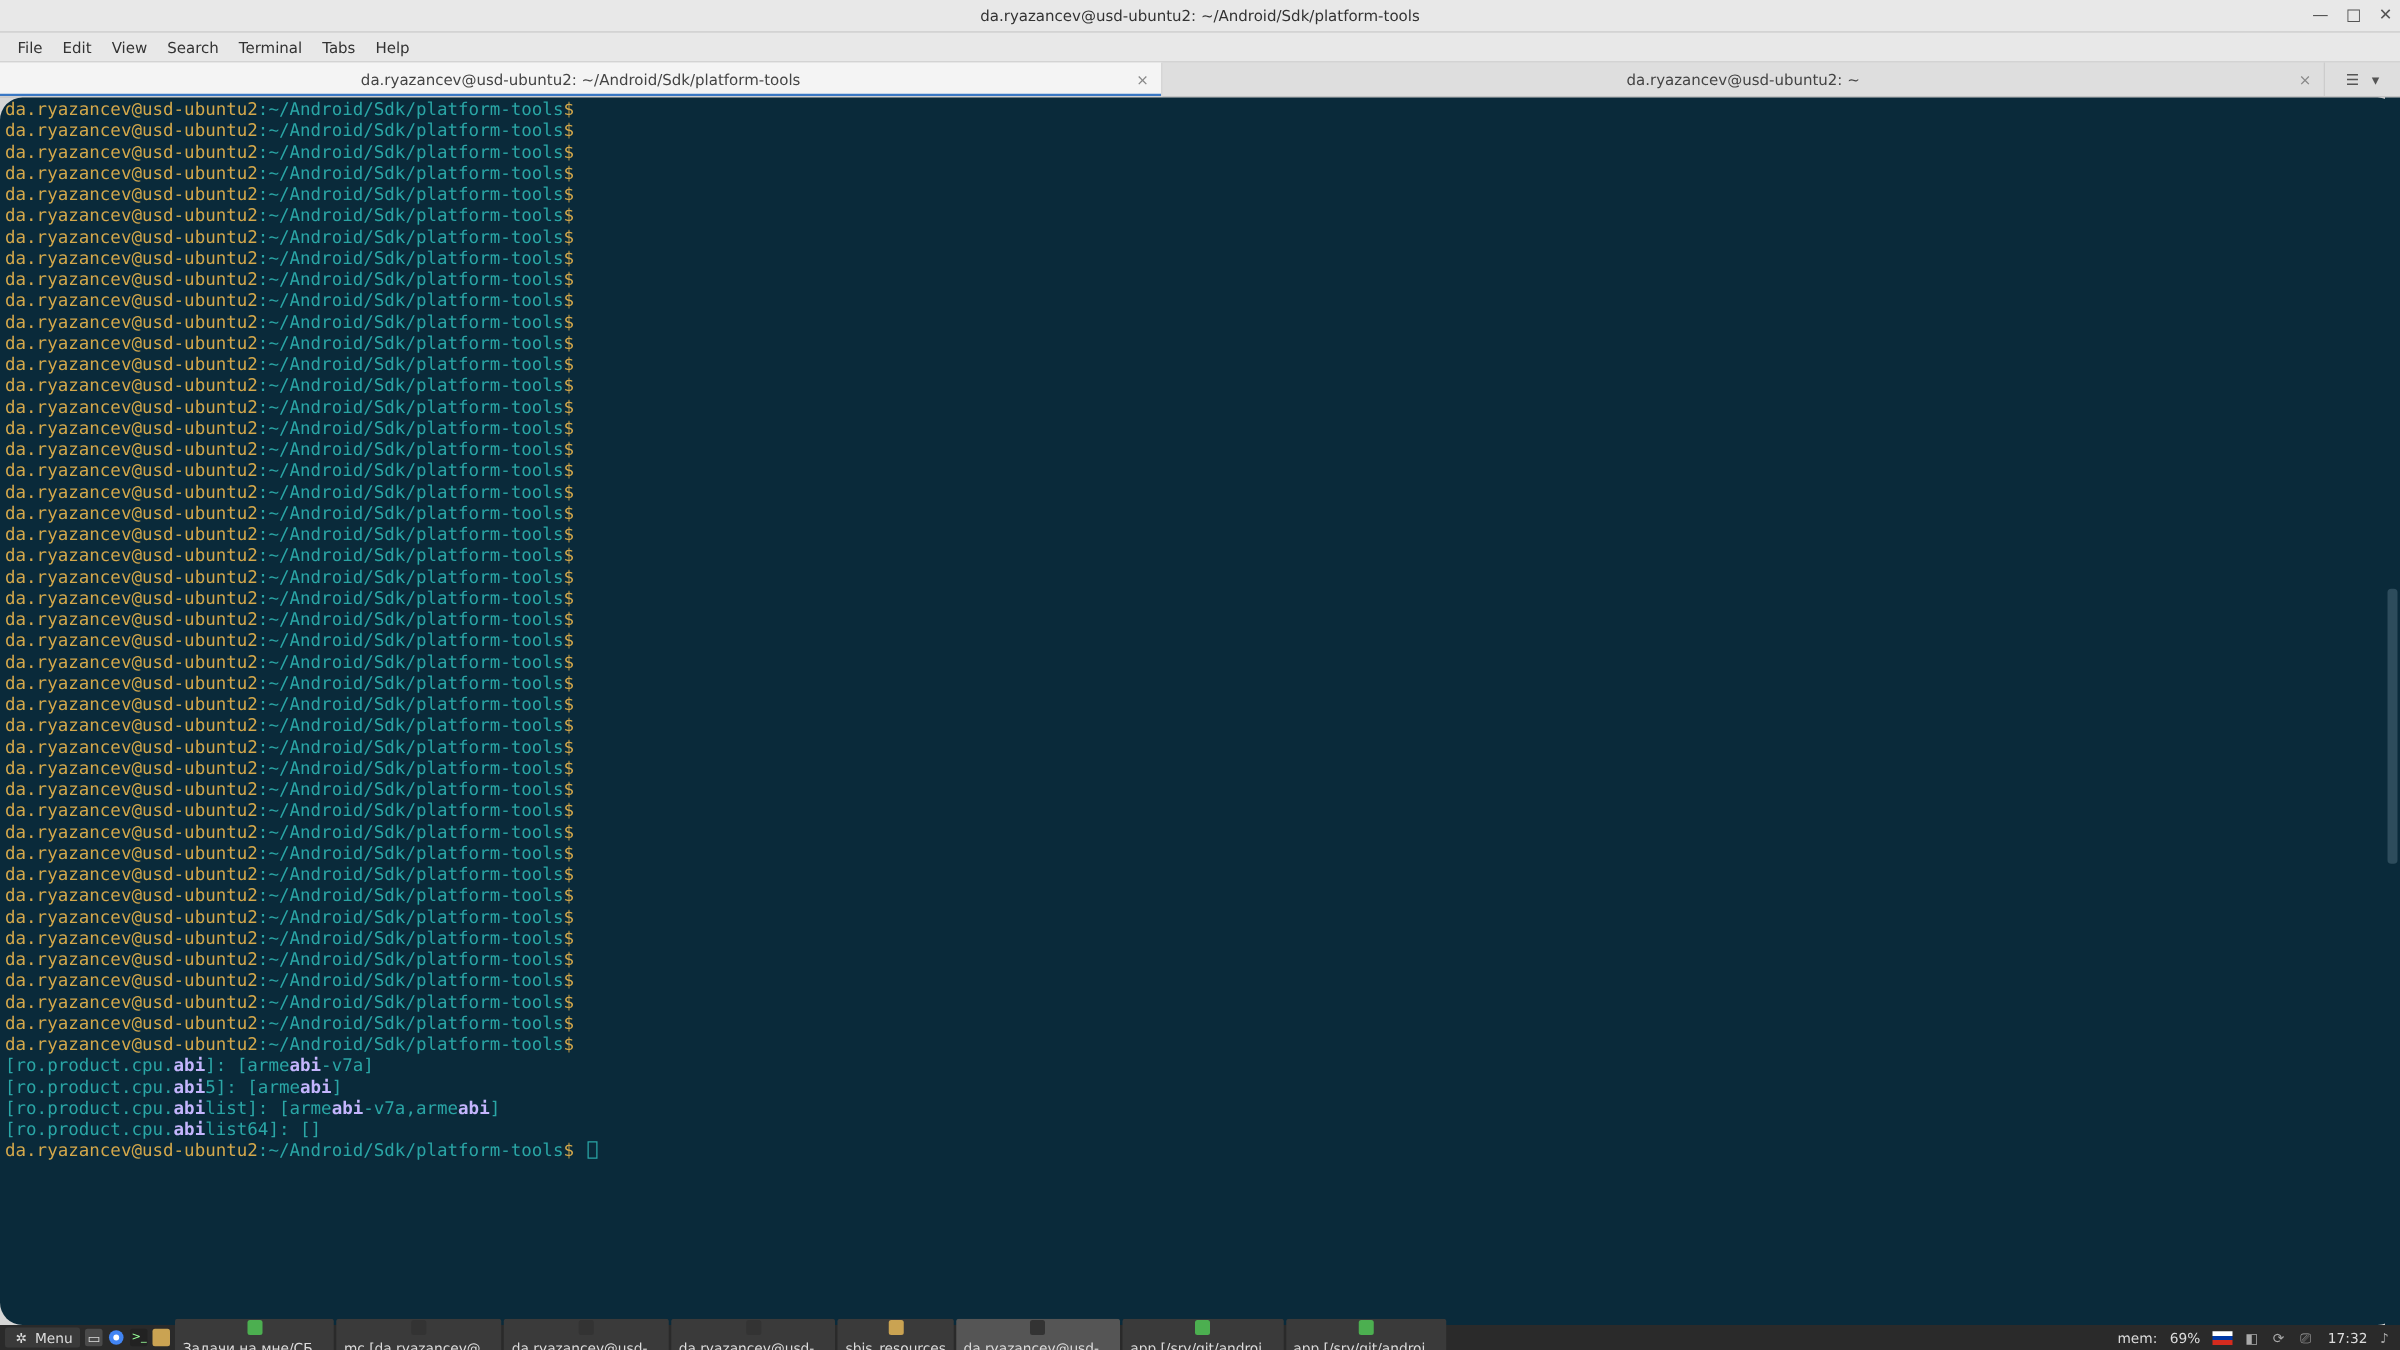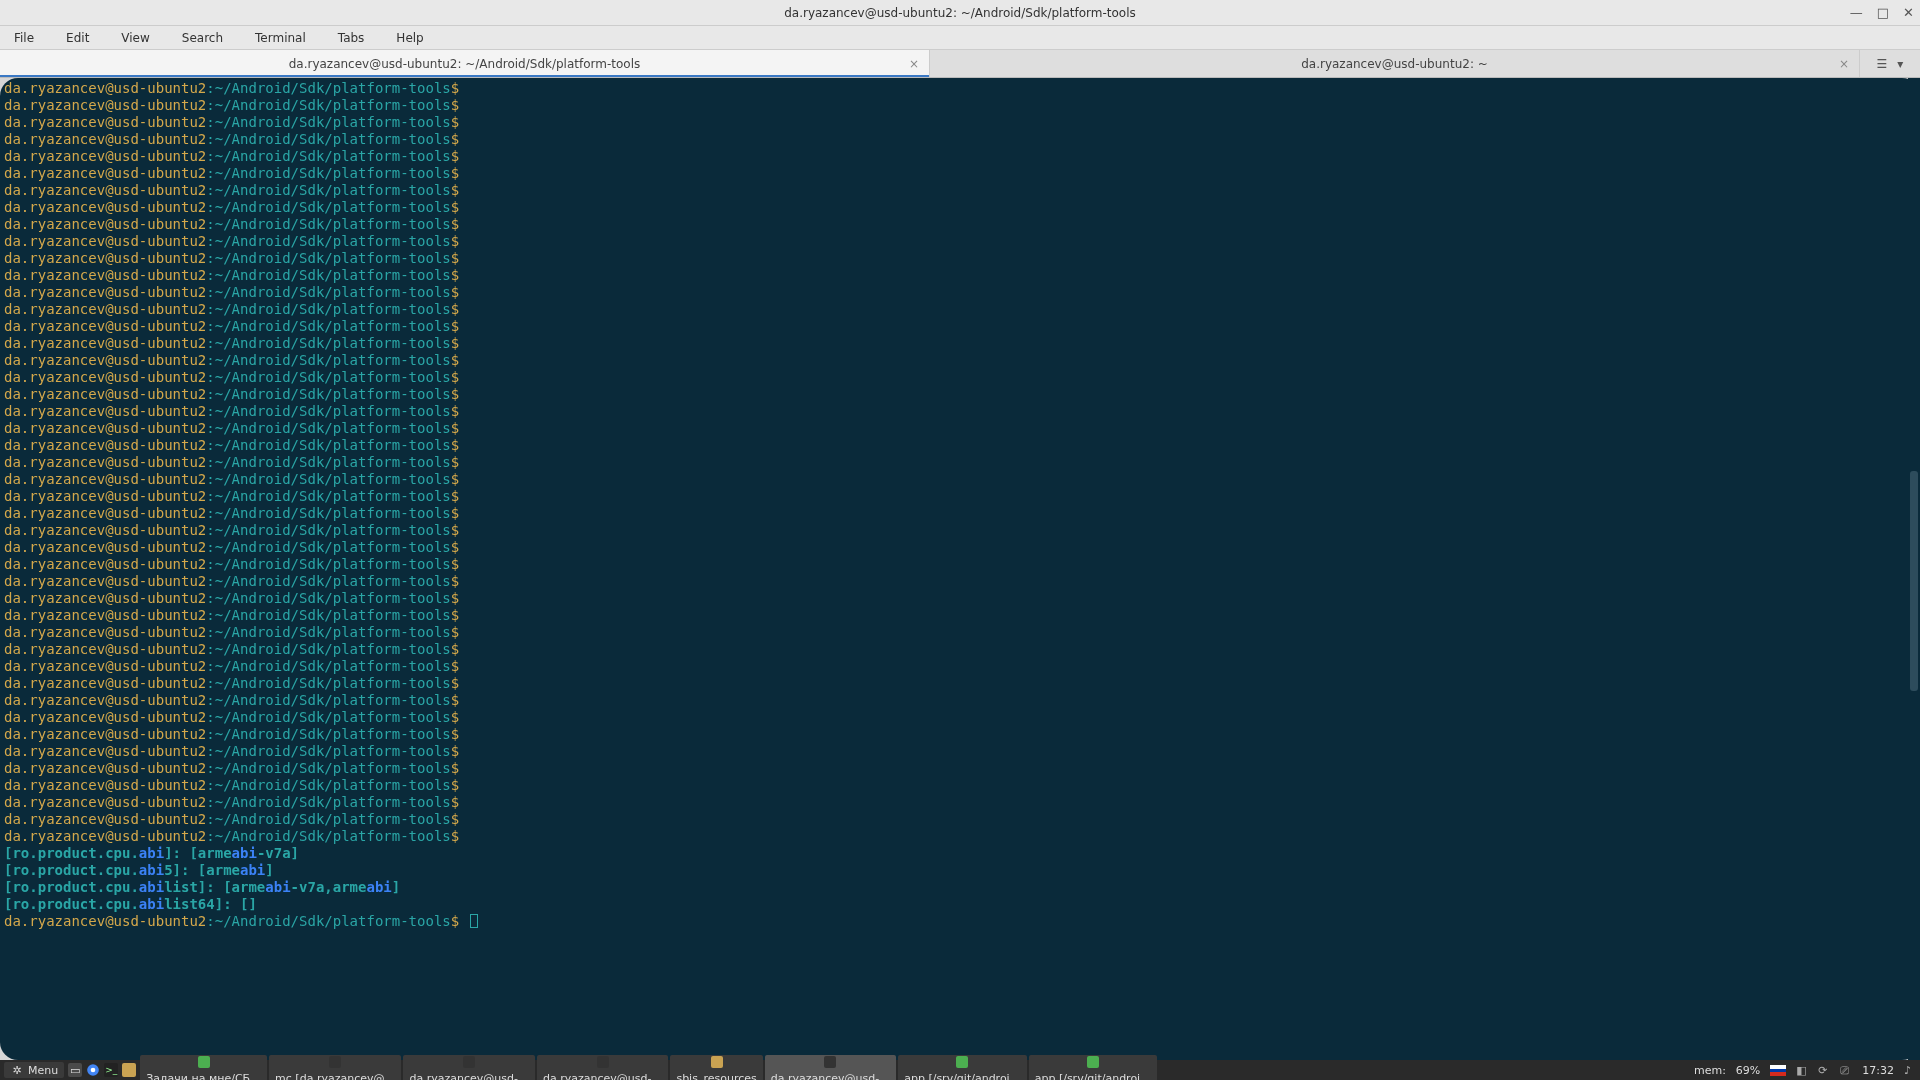--- a/index.html
+++ b/index.html
@@ -16,21 +16,21 @@
   border-bottom: 1px solid #ccc;
 }
 .titlebar .wincontrols {
   position: absolute; right: 6px; top: 0; height: 100%;
   display: flex; align-items: center; gap: 14px;
   font-size: 13px; color: #555;
 }
 .titlebar .wincontrols span { cursor: pointer; }
 .menubar {
   height: 24px; background: #e8e8e8;
-  display: flex; align-items: center; gap: 16px;
+  display: flex; align-items: center; gap: 0;
   padding: 0 6px; font-size: 12px; color: #333;
   border-bottom: 1px solid #ccc;
 }
 .menubar .menuitem { padding: 3px 8px; cursor: pointer; }
 .tabbar {
   height: 28px; background: #dedede;
   display: flex; align-items: stretch;
   border-bottom: 1px solid #bbb;
 }
 .tabbar .tab {
@@ -52,22 +52,22 @@
 .terminal {
   flex: 1; background: #0a2a3a; overflow: hidden;
   font-family: "DejaVu Sans Mono","Liberation Mono",monospace;
   font-size: 14px; line-height: 17px; padding: 2px 4px; border-radius: 18px;
 }
 .terminal .line { white-space: pre; }
 .c-user { color: #d4a84b; }
 .c-path { color: #2aa6a6; }
 .c-dollar { color: #d4a84b; }
 .c-cmd { color: #d4a84b; }
-.c-out { color: #2aa6a6; font-weight: bold; }
-.c-hi { color: #3b82f6; font-weight: bold; }
+.c-out { color: #2aa6a6; }
+.c-hi { color: #c4b5fd; font-weight: bold; }
 .cursor {
   display: inline-block; width: 8px; height: 14px;
   border: 1px solid #2aa6a6; margin-left: 2px; vertical-align: -2px;
 }
 .scrollbar {
   position: absolute; right: 0; top: 78px; bottom: 20px; width: 12px;
   background: #0a2a3a;
 }
 .scrollbar .thumb {
   position: absolute; left: 2px; right: 2px; top: 40%; height: 220px;

